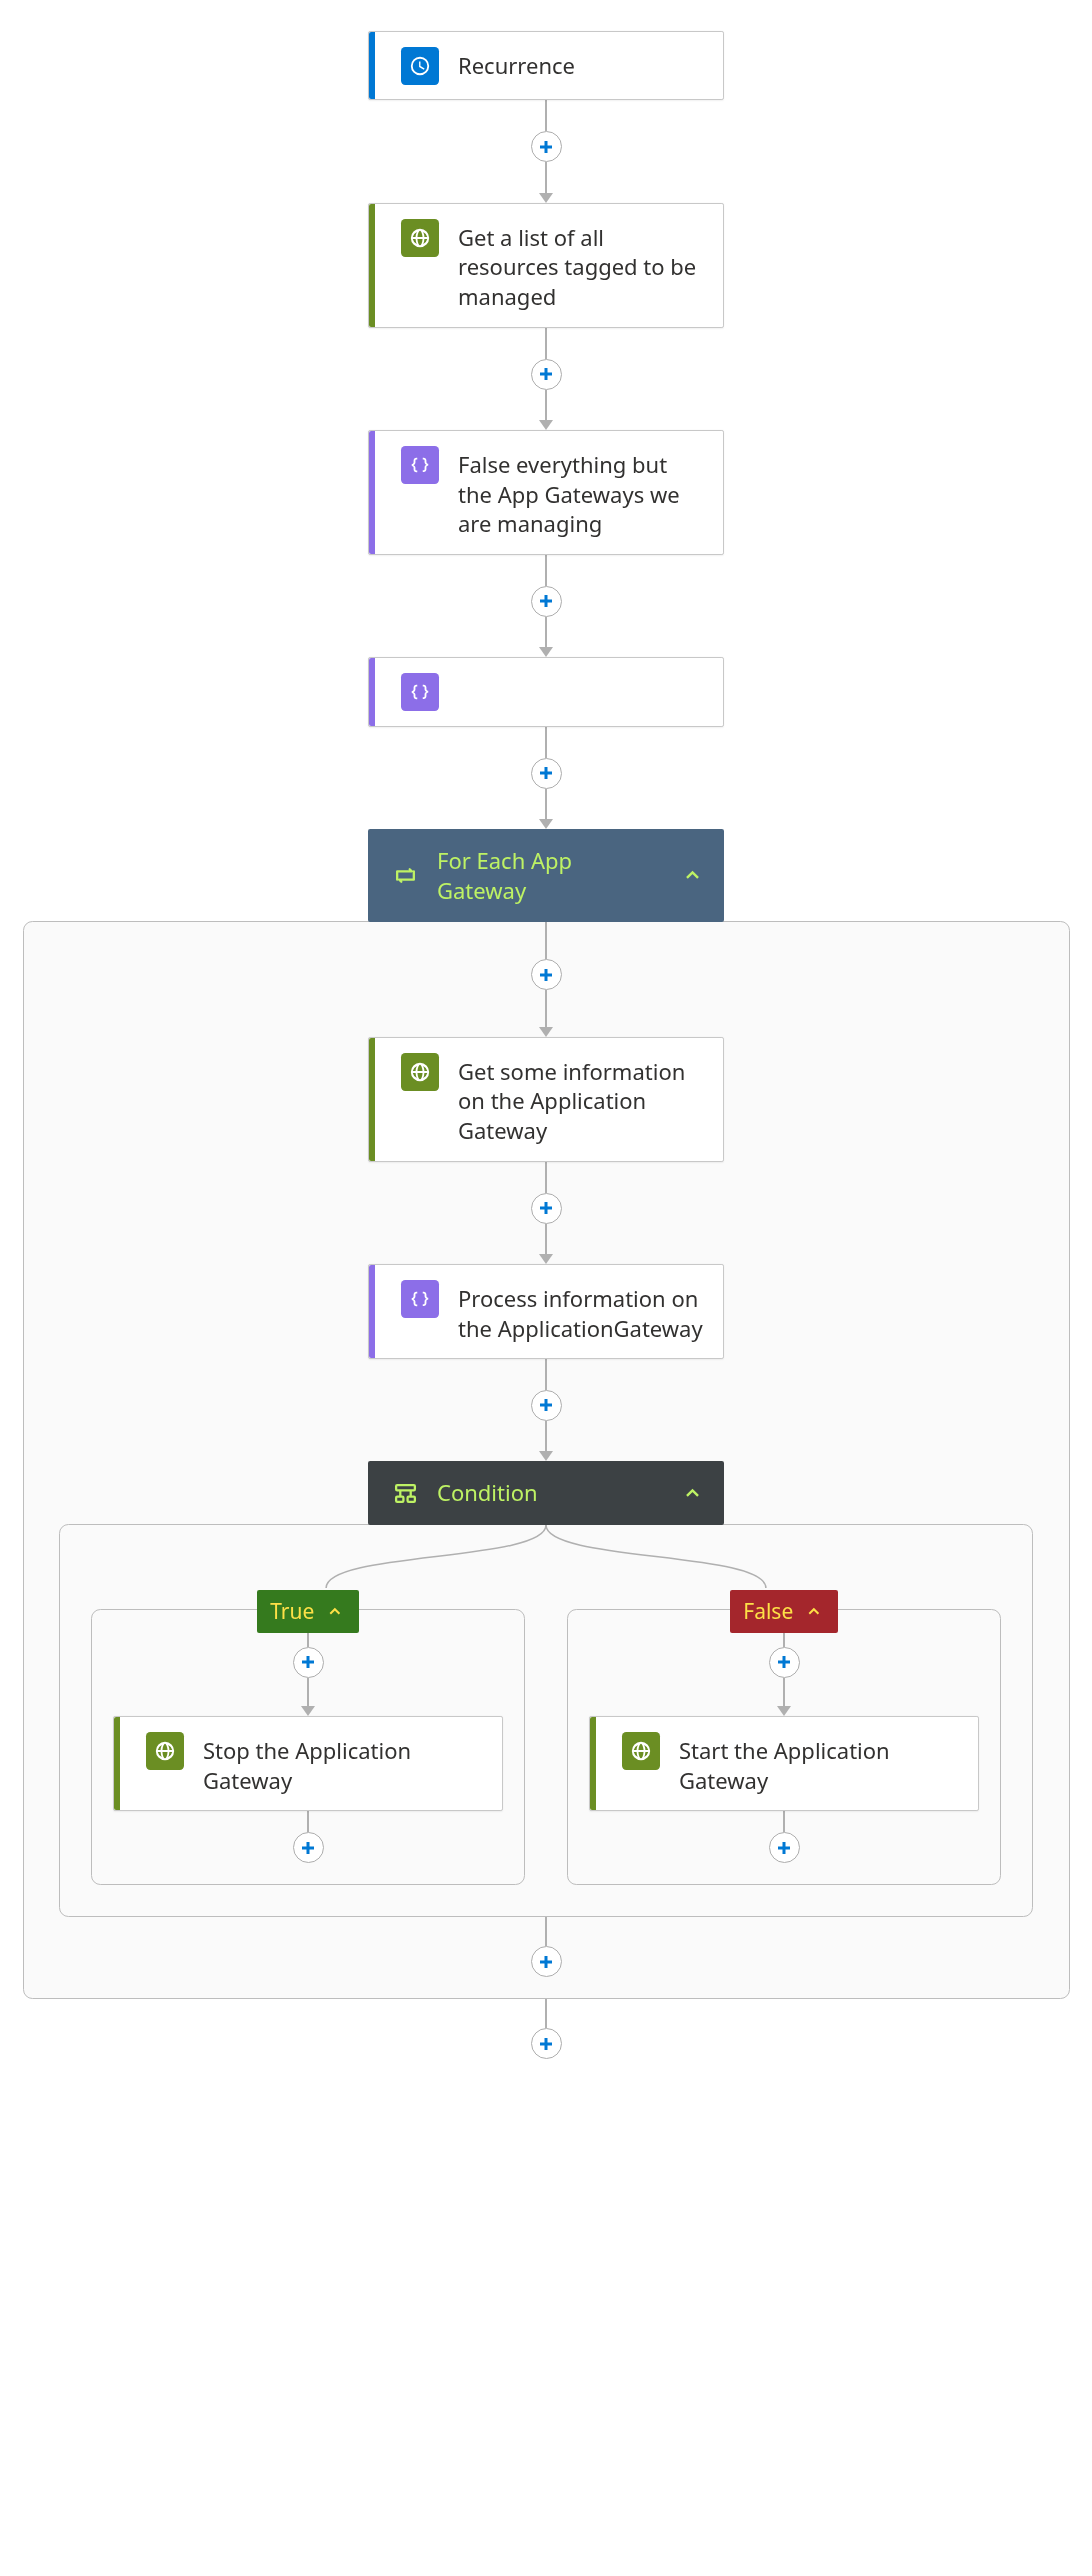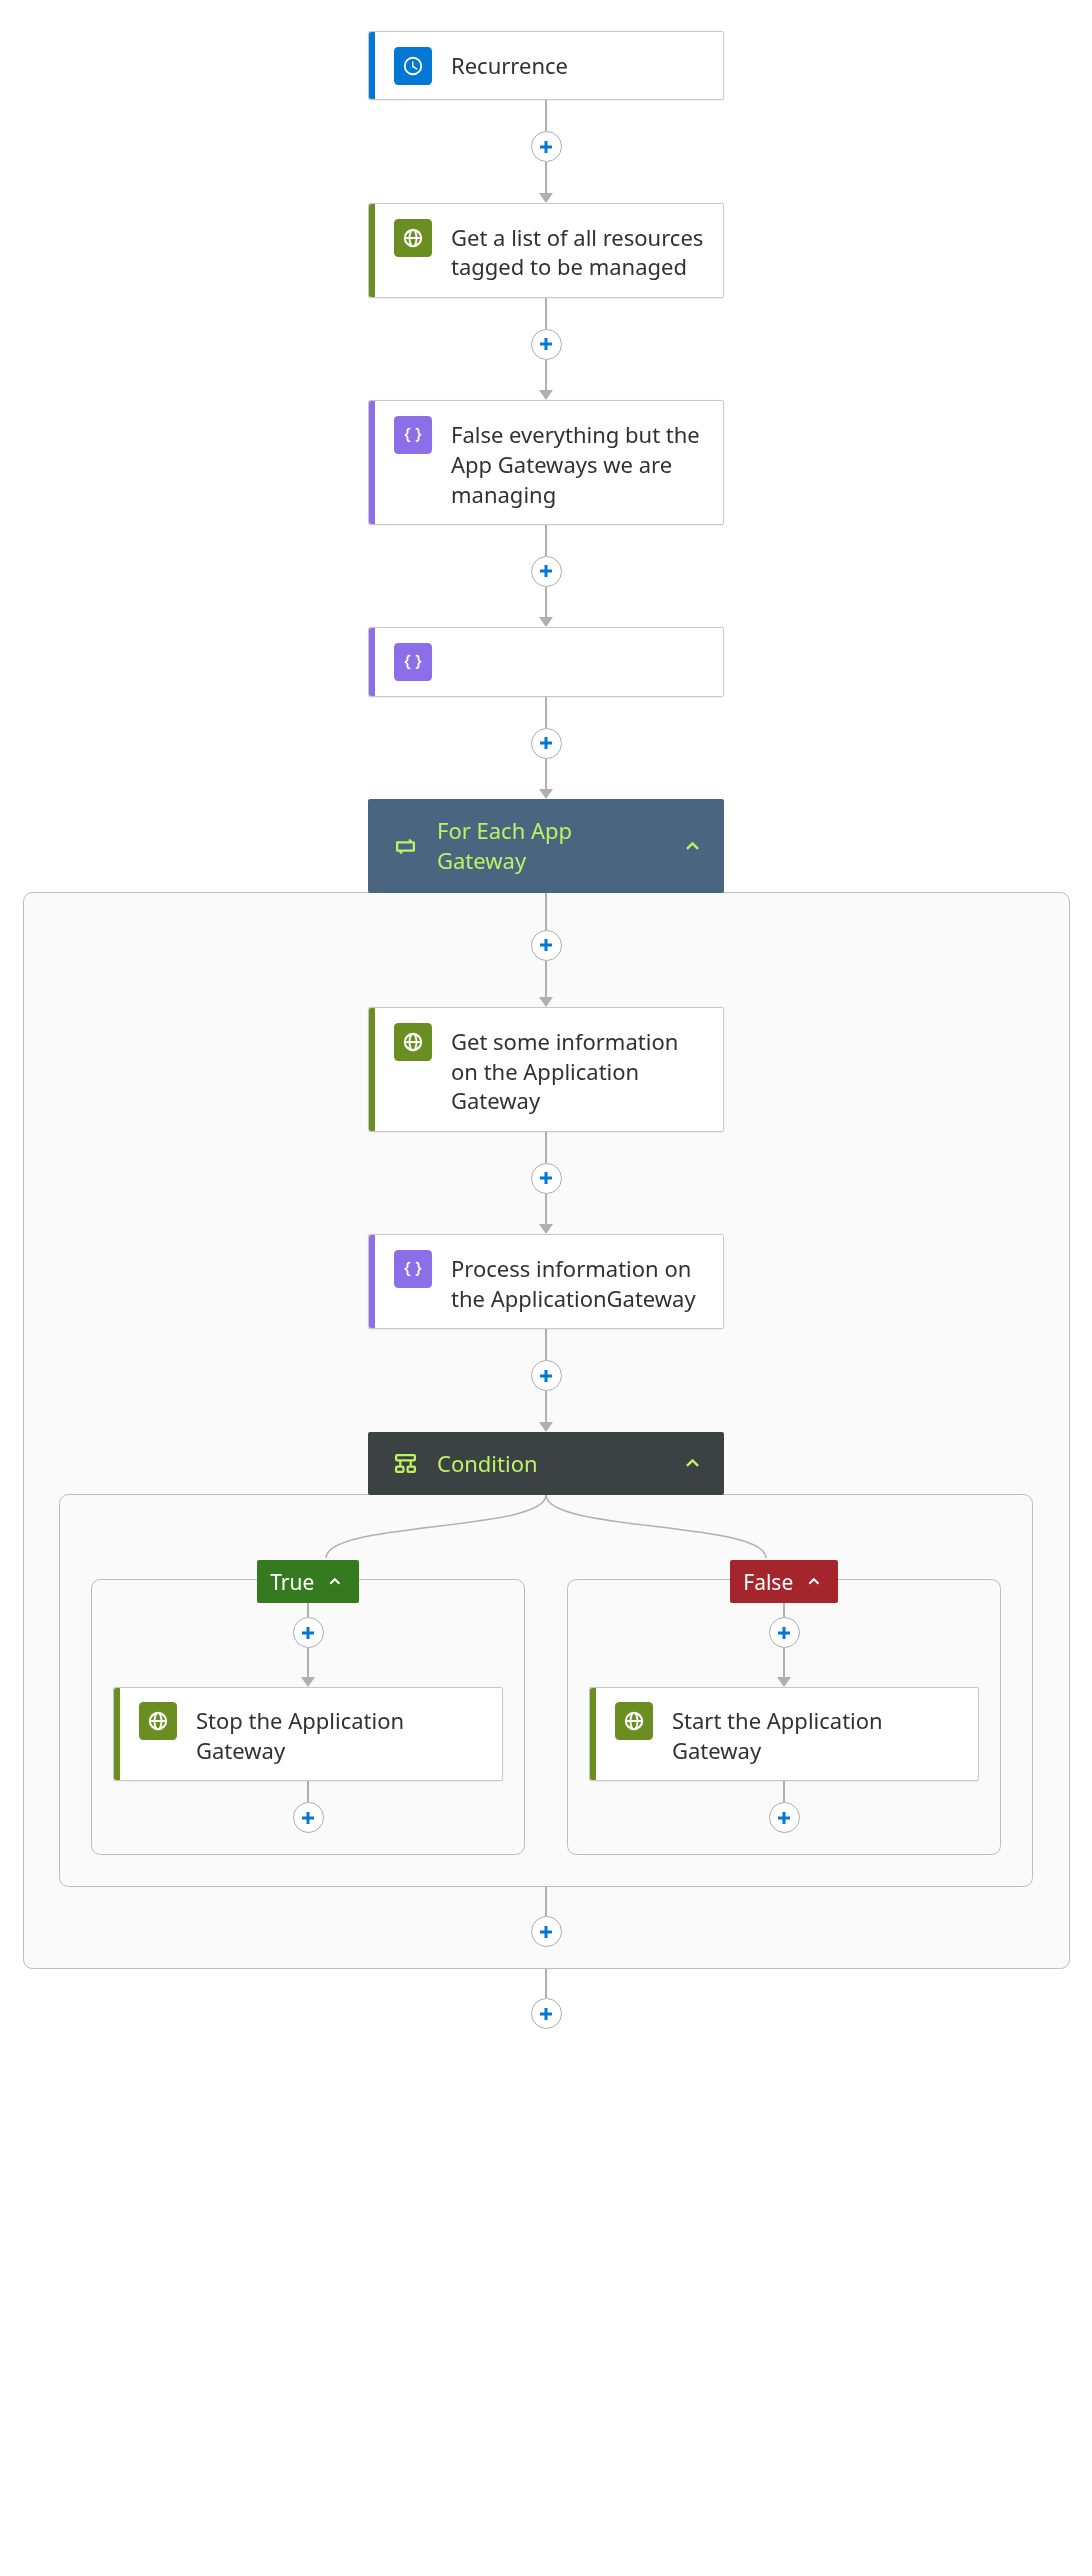--- a/index.html
+++ b/index.html
@@ -46,21 +46,21 @@
     padding:14.7px 19px;
     gap:19px;
     box-shadow:0 0.5px 1.6px rgba(0,0,0,0.06);
   }
   .card .stripe{
     position:absolute;
     left:0;top:0;bottom:0;
     width:6.3px;
     border-radius:2.1px 0 0 2.1px;
   }
-  .card{position:relative;padding-left:25px;}
+  .card{position:relative;padding-left:32px;}
   .icon-box{
     width:38px;height:38px;
     border-radius:4.2px;
     display:flex;align-items:center;justify-content:center;
     flex-shrink:0;
     color:#fff;
   }
   .icon-box svg{width:22px;height:22px;fill:currentColor;}
   .card-label{
     flex:1;
@@ -151,21 +151,21 @@
     width:100%;
     padding:21px 21px 21px;
     display:flex;flex-direction:column;align-items:center;
     position:relative;
     margin-top:15.7px;
   }
   .badge{
     position:absolute;
     top:-20px;
     display:flex;align-items:center;gap:10.5px;
-    color:#ffffff;
+    color:#fde047;
     padding:7.3px 13.6px;
     border-radius:2.1px;
     font-size:21px;
   }
   .badge .chevron svg{width:15.7px;height:15.7px;}
   
   .fork{
     width:890px;height:63px;
     position:relative;
   }

